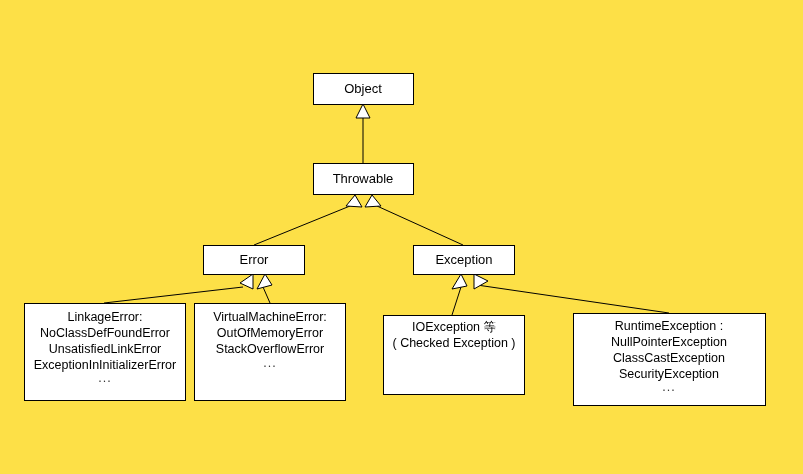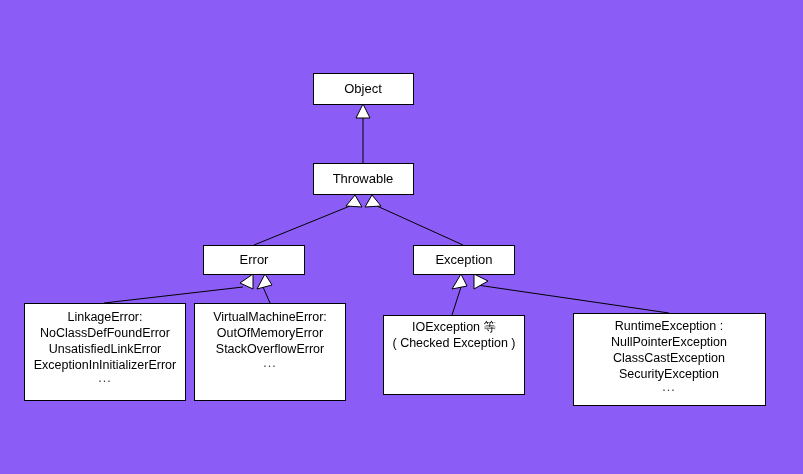--- a/index.html
+++ b/index.html
@@ -11,21 +11,21 @@
     width: 803px;
     height: 474px;
     font-family: "Liberation Sans", sans-serif;
     color: #000000;
     overflow: hidden;
   }
   #diagram-root {
     position: relative;
     width: 803px;
     height: 474px;
-    background: #8b5cf6;
+    background: #fde047;
   }
   svg.diagram-canvas {
     position: absolute;
     top: 0;
     left: 0;
     width: 803px;
     height: 474px;
   }
   .node-box {
     fill: #ffffff;

